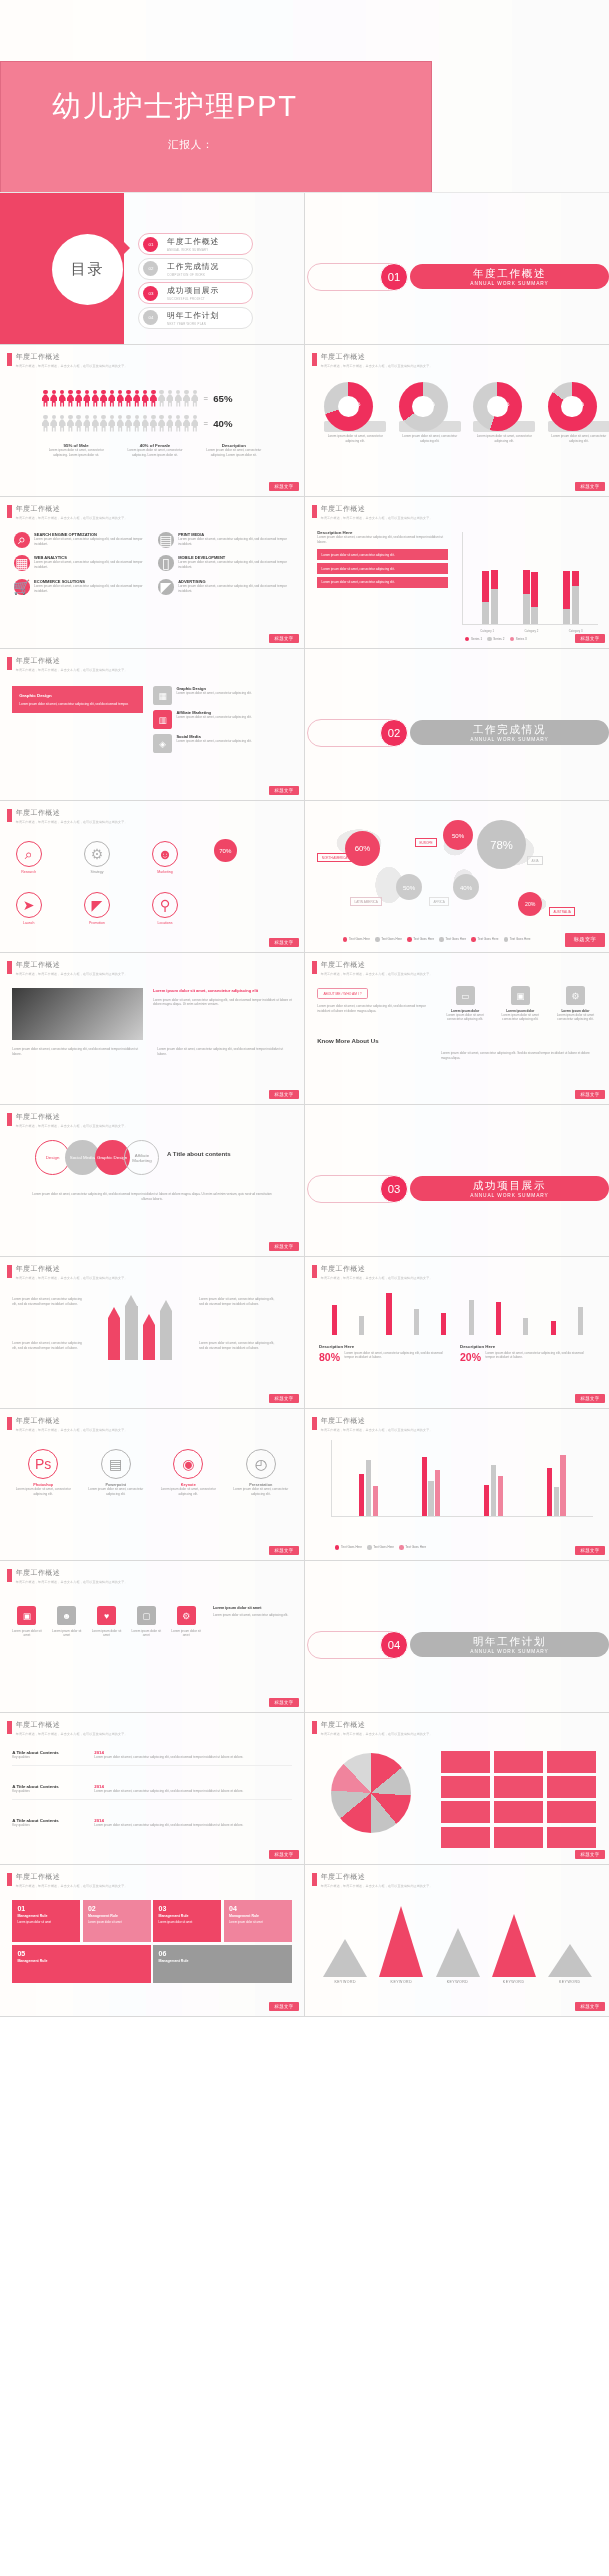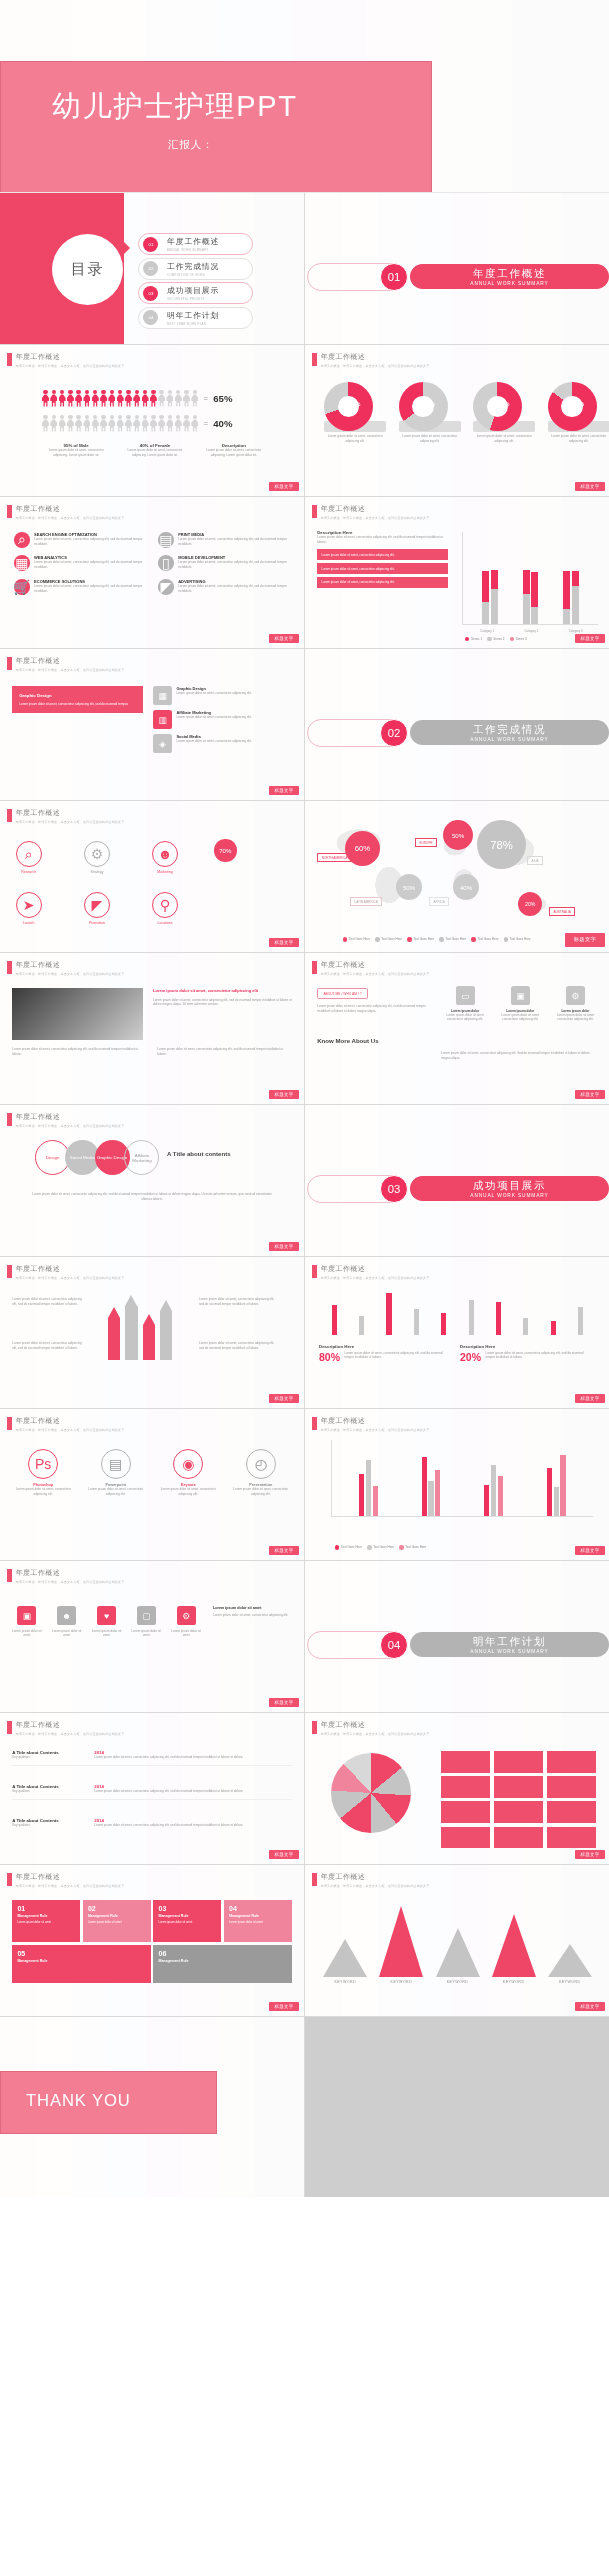--- a/index.html
+++ b/index.html
@@ -1081,23 +1081,15 @@
         <span>KEYWORD</span>
         <span>KEYWORD</span>
         <span>KEYWORD</span>
         <span>KEYWORD</span>
       </div>
       <div class="tagbtn">标题文字</div>
     </div>
 
   </div>
 
-  <div class="final">
-    <div class="final-left stripes">
-      <div class="wm">doxinyi</div>
-      <div class="ty-band"></div>
-      <div class="ty-text">THANK YOU</div>
-    </div>
-    <div class="final-right"></div>
-  </div>
 
 </div>
 
 
 </body></html>

